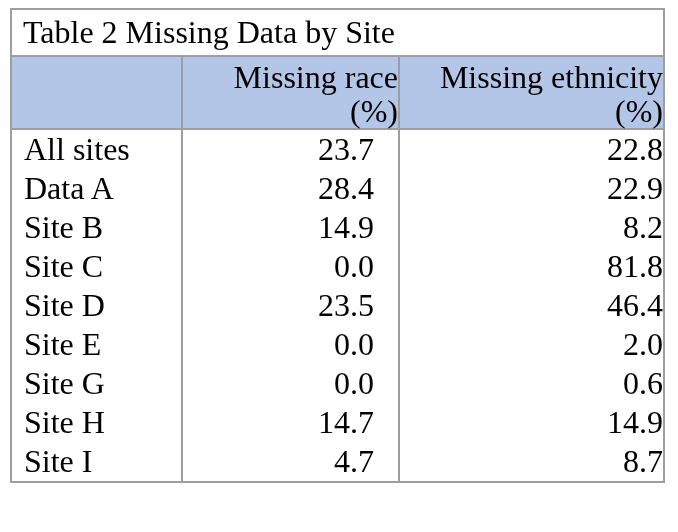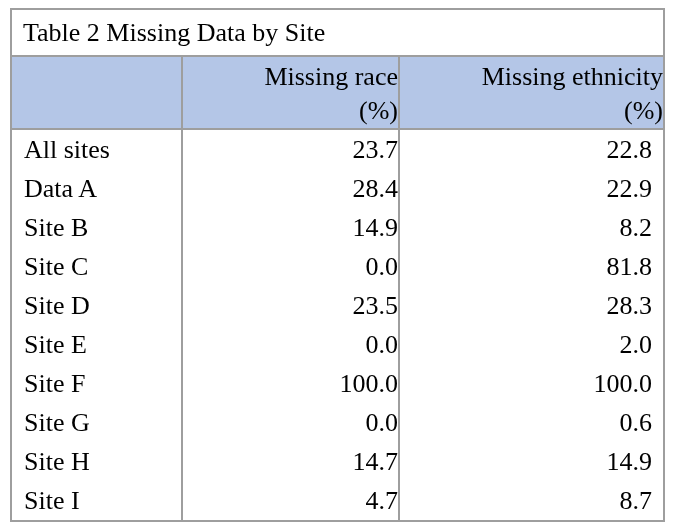--- a/index.html
+++ b/index.html
@@ -11,21 +11,21 @@
     overflow: hidden;
   }
   table.data-table {
     position: absolute;
     left: 10px;
     top: 8px;
     width: 653px;
     border-collapse: collapse;
     table-layout: fixed;
     font-family: "Liberation Serif", "DejaVu Serif", serif;
-    font-size: 26px;
+    font-size: 32px;
     color: #000000;
     border: 2px solid #9e9e9e;
   }
   col.c1 { width: 171px; }
   col.c2 { width: 217px; }
   col.c3 { width: 265px; }
 
   td.title-cell {
     background: #ffffff;
     height: 45px;
@@ -51,22 +51,22 @@
     padding: 0;
     vertical-align: middle;
     border-left: 2px solid #9e9e9e;
     border-right: 2px solid #9e9e9e;
     border-top: none;
     border-bottom: none;
     white-space: nowrap;
   }
   tbody td.row-label { padding-left: 12px; text-align: left; }
   tbody td.num { text-align: right; }
-  tbody td.num.race { padding-right: 0; }
-  tbody td.num.eth  { padding-right: 11px; }
+  tbody td.num.race { padding-right: 24px; }
+  tbody td.num.eth  { }
 </style>
 </head>
 <body>
 
 <div class="page">
   <table class="data-table">
     <colgroup>
       <col class="c1">
         <col class="c2">
         <col class="c3">
@@ -104,31 +104,26 @@
         <td class="num eth">8.2</td>
       </tr>
       <tr>
         <td class="row-label">Site C</td>
         <td class="num race">0.0</td>
         <td class="num eth">81.8</td>
       </tr>
       <tr>
         <td class="row-label">Site D</td>
         <td class="num race">23.5</td>
-        <td class="num eth">28.3</td>
+        <td class="num eth">46.4</td>
       </tr>
       <tr>
         <td class="row-label">Site E</td>
         <td class="num race">0.0</td>
         <td class="num eth">2.0</td>
-      </tr>
-      <tr>
-        <td class="row-label">Site F</td>
-        <td class="num race">100.0</td>
-        <td class="num eth">100.0</td>
       </tr>
       <tr>
         <td class="row-label">Site G</td>
         <td class="num race">0.0</td>
         <td class="num eth">0.6</td>
       </tr>
       <tr>
         <td class="row-label">Site H</td>
         <td class="num race">14.7</td>
         <td class="num eth">14.9</td>

